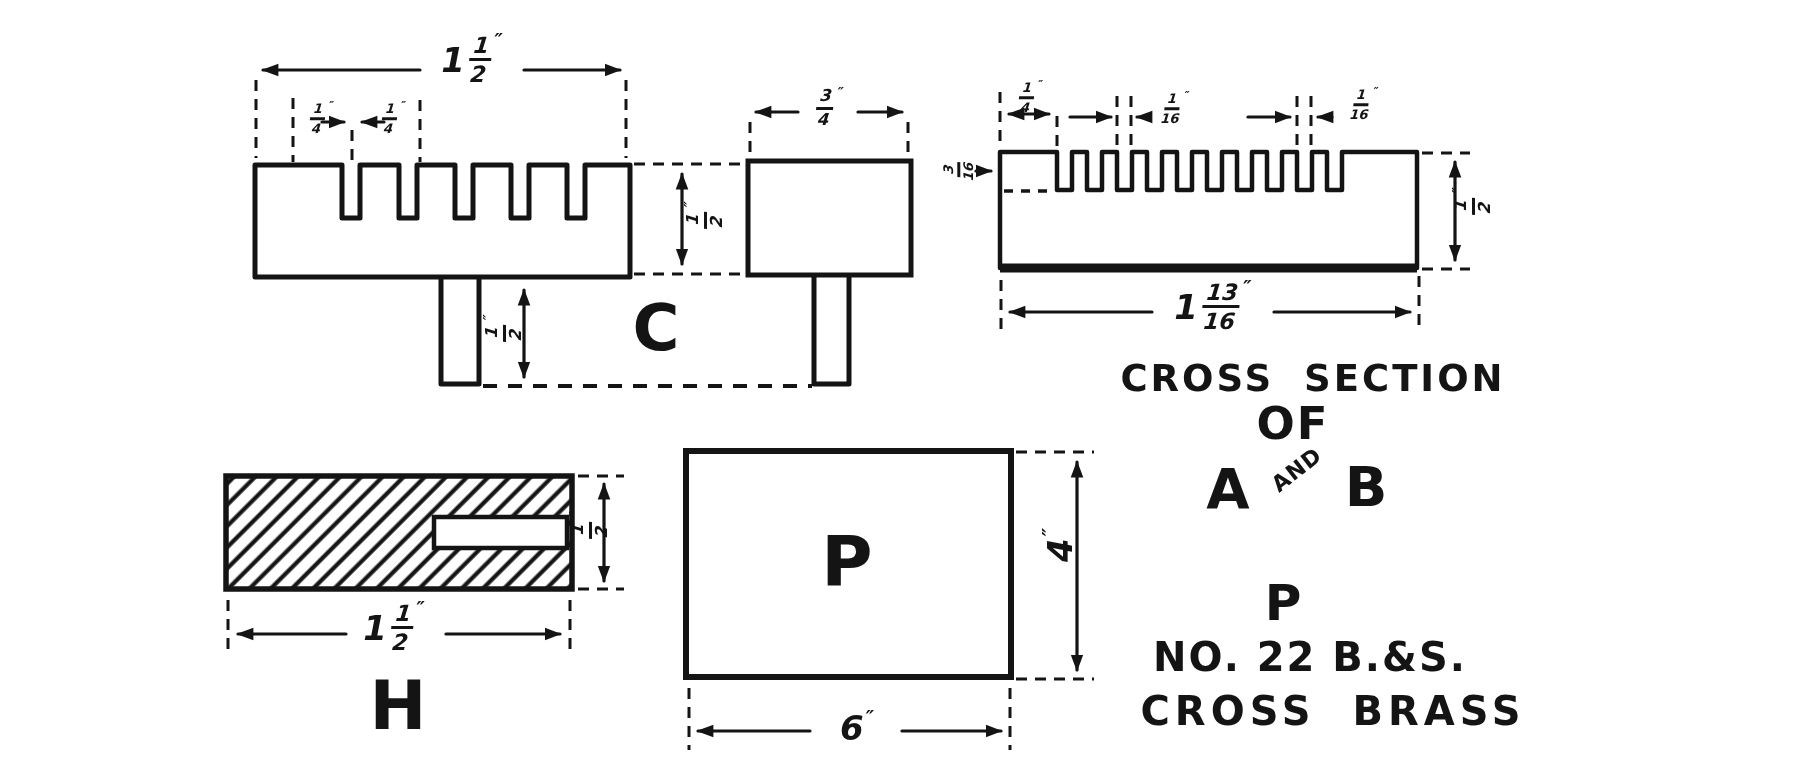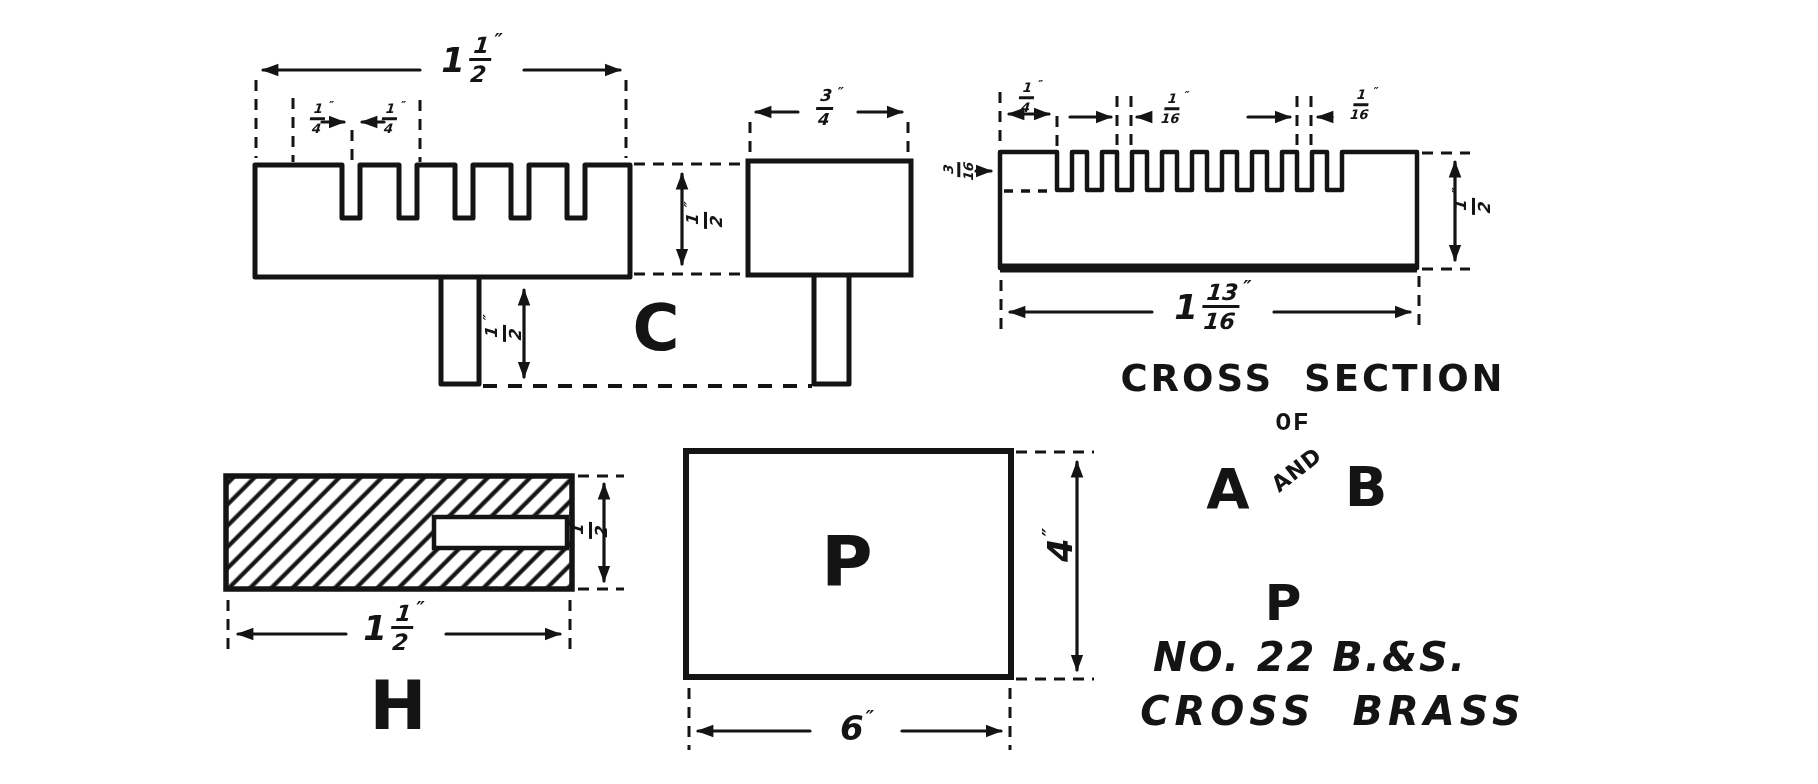--- a/index.html
+++ b/index.html
@@ -17,25 +17,25 @@
   .frac{display:inline-flex;flex-direction:column;align-items:center;font-size:0.66em;
         margin:0 2px 0 4px;transform:skewX(-6deg);}
   .frac .num{border-bottom:3px solid #141414;padding:0 3px 2px;}
   .frac .den{padding-top:2px;}
   .frac i,.dim i{font-style:italic;}
   .unit{font-size:0.55em;align-self:flex-start;margin-left:2px;margin-top:-2px;}
   .part-letter{font-weight:700;font-size:64px;}
   .letter-h{font-size:68px;}
   .letter-p-big{font-size:70px;}
   .caption{font-weight:700;font-size:37px;letter-spacing:3px;word-spacing:14px;}
-  .cap-of{font-size:26px;letter-spacing:2px;font-family:Liberation Mono, monospace;}
+  .cap-of{font-size:45px;letter-spacing:2px;}
   .cap-ab{font-weight:700;font-size:56px;}
   .cap-and{font-weight:700;font-size:22px;letter-spacing:1px;}
   .cap-p{font-weight:700;font-size:50px;}
-  .cap-mat{font-weight:700;font-size:40px;letter-spacing:2px;font-style:italic;}
+  .cap-mat{font-weight:700;font-size:40px;letter-spacing:2px;}
   .cap-mat2{letter-spacing:5px;word-spacing:18px;}
 </style>
 </head>
 <body>
 
 <div id="stage">
 
 <svg width="1818" height="784" viewBox="0 0 1818 784">
   <defs>
     <marker id="ar" viewBox="0 0 12 10" refX="11" refY="5" markerUnits="userSpaceOnUse" markerWidth="17" markerHeight="14" orient="auto-start-reverse">

